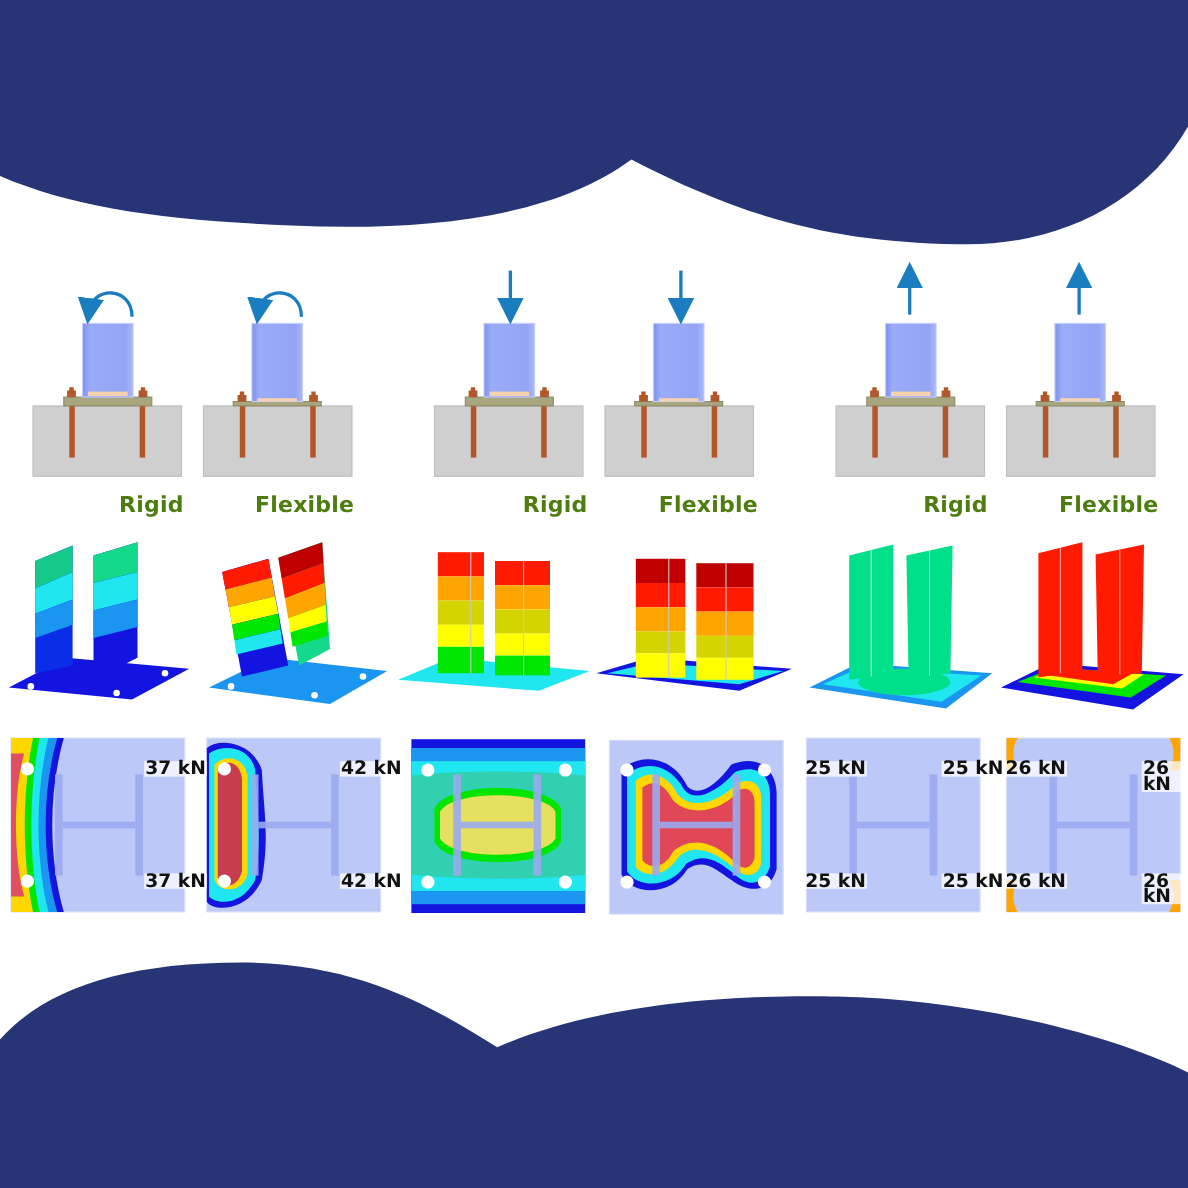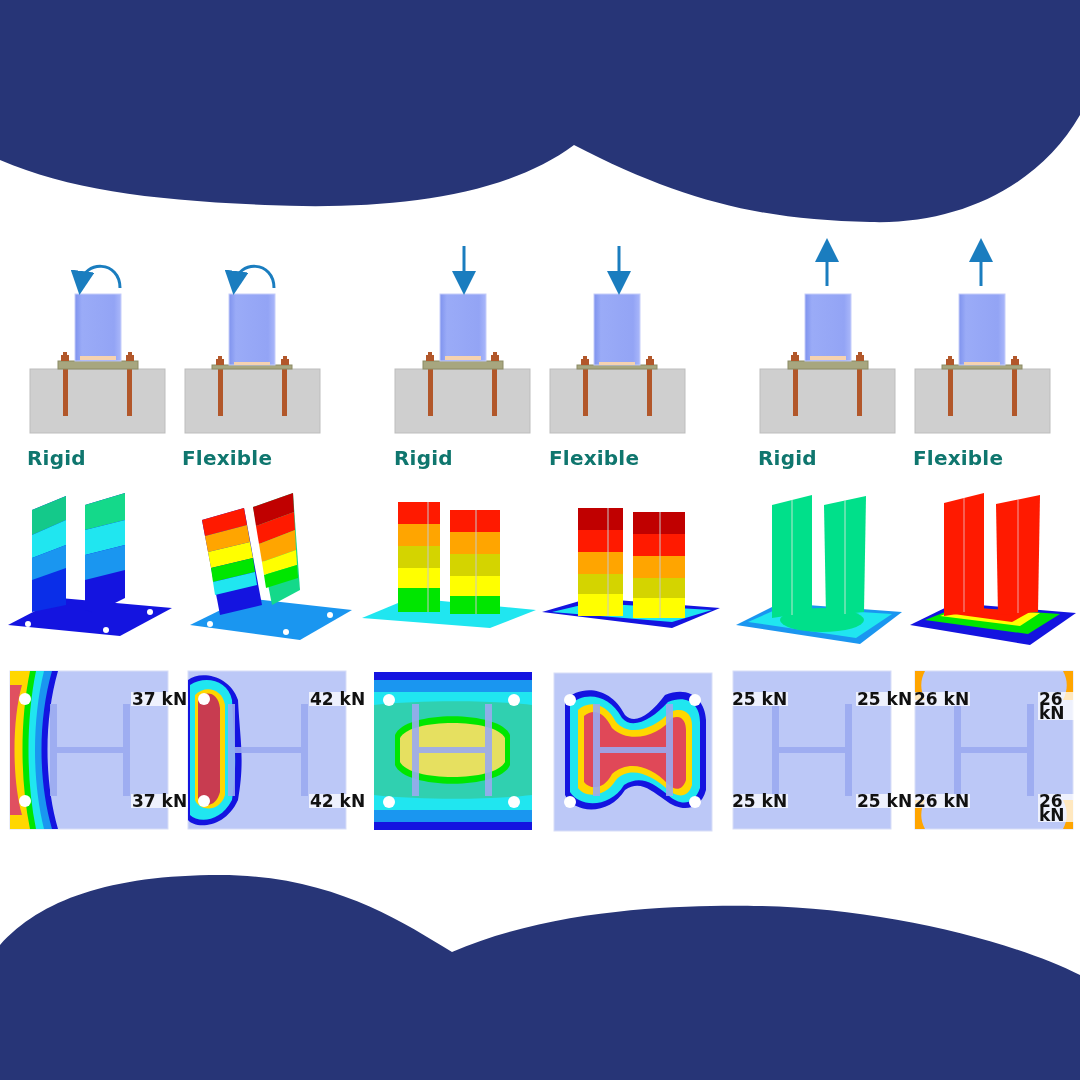--- a/index.html
+++ b/index.html
@@ -1,21 +1,21 @@
 <!DOCTYPE html>
 <html><head>
 <meta charset="utf-8">
 <style>
   html, body { margin:0; padding:0; background:#ffffff; }
   body { width:1080px; height:1080px; position:relative; overflow:hidden; font-family:"DejaVu Sans", sans-serif; }
   .bg-shape { position:absolute; left:0; width:1080px; }
   .bg-top { top:0; height:240px; }
   .bg-bottom { top:860px; height:220px; }
   .panel { position:absolute; }
-  .label { position:absolute; width:140px; text-align:left; font-weight:bold; font-size:20px; color:#0f766e; letter-spacing:0.2px; }
+  .label { position:absolute; width:140px; text-align:right; font-weight:bold; font-size:20px; color:#4d7c0f; letter-spacing:0.2px; }
   .kn { position:absolute; font-family:"DejaVu Sans", sans-serif; font-weight:bold; font-size:17px; color:#111; background:rgba(255,255,255,0.75); padding:0 1px; line-height:14px; }
 </style>
 </head>
 <body>
 
 <svg class="bg-shape bg-top" viewBox="0 0 1080 240">
   <path d="M0 0 H1080 V245 L1080 240 V0 Z" fill="none"></path>
   <path d="M0 0 H1080 V115 C1040 185 960 225 870 222 C760 220 680 200 574 145 C500 200 380 210 265 205 C150 200 70 190 0 160 Z" fill="#273577"></path>
 </svg>
 <svg class="bg-shape bg-bottom" viewBox="0 0 1080 220">

